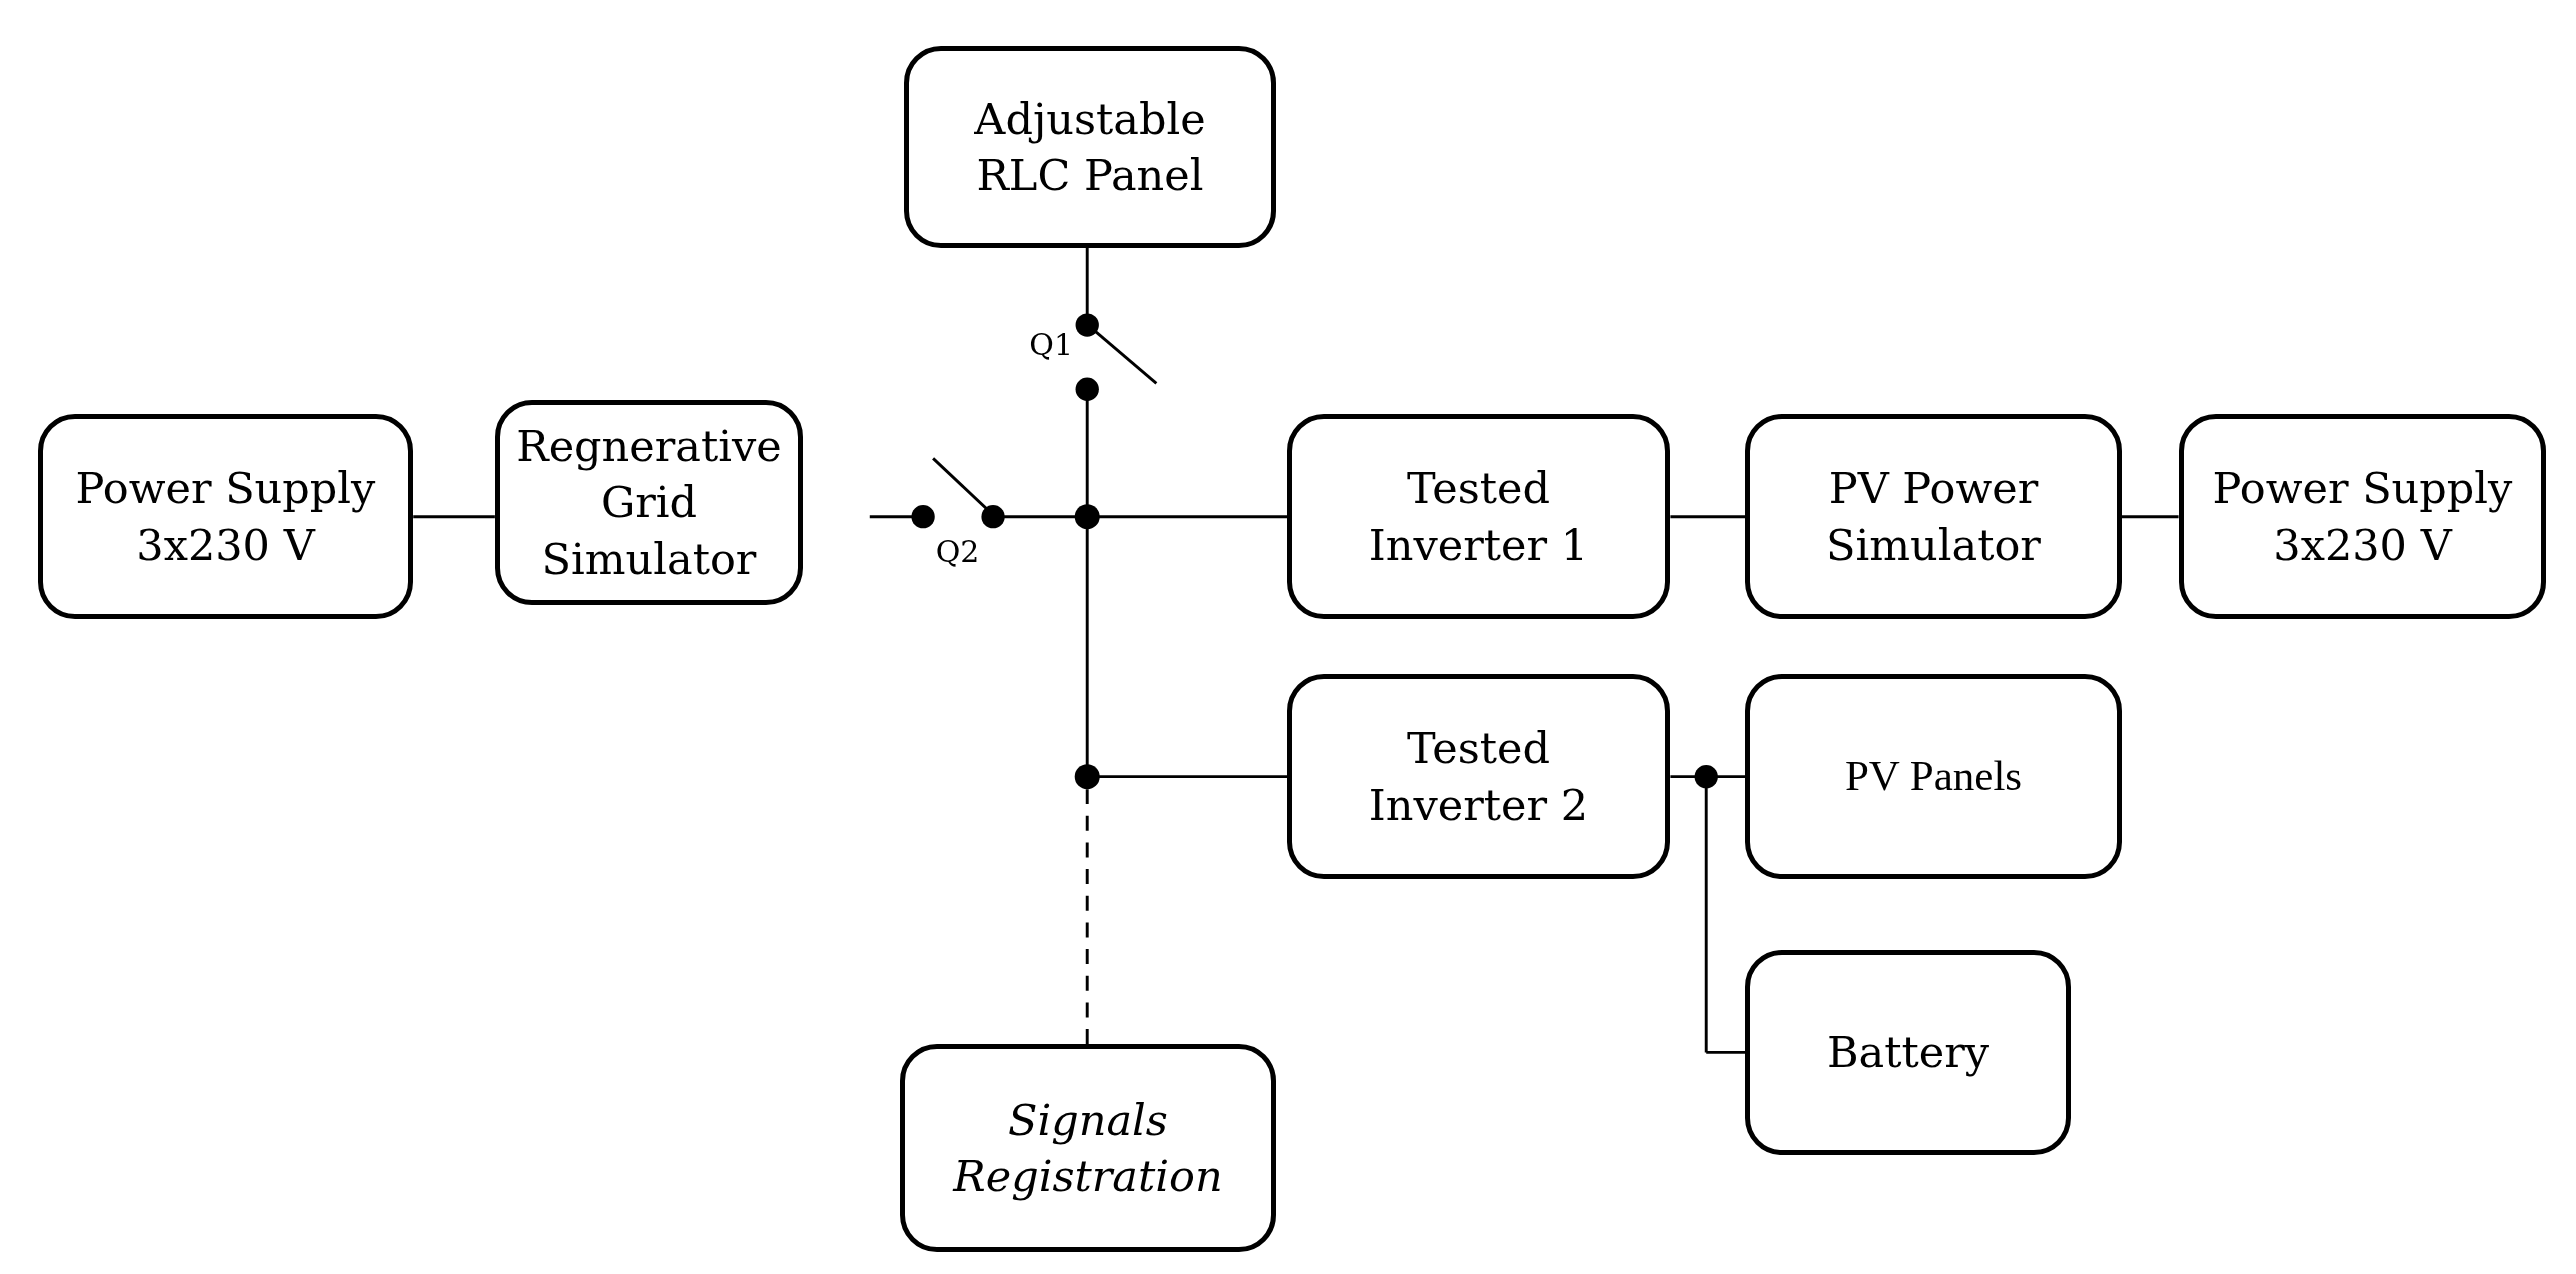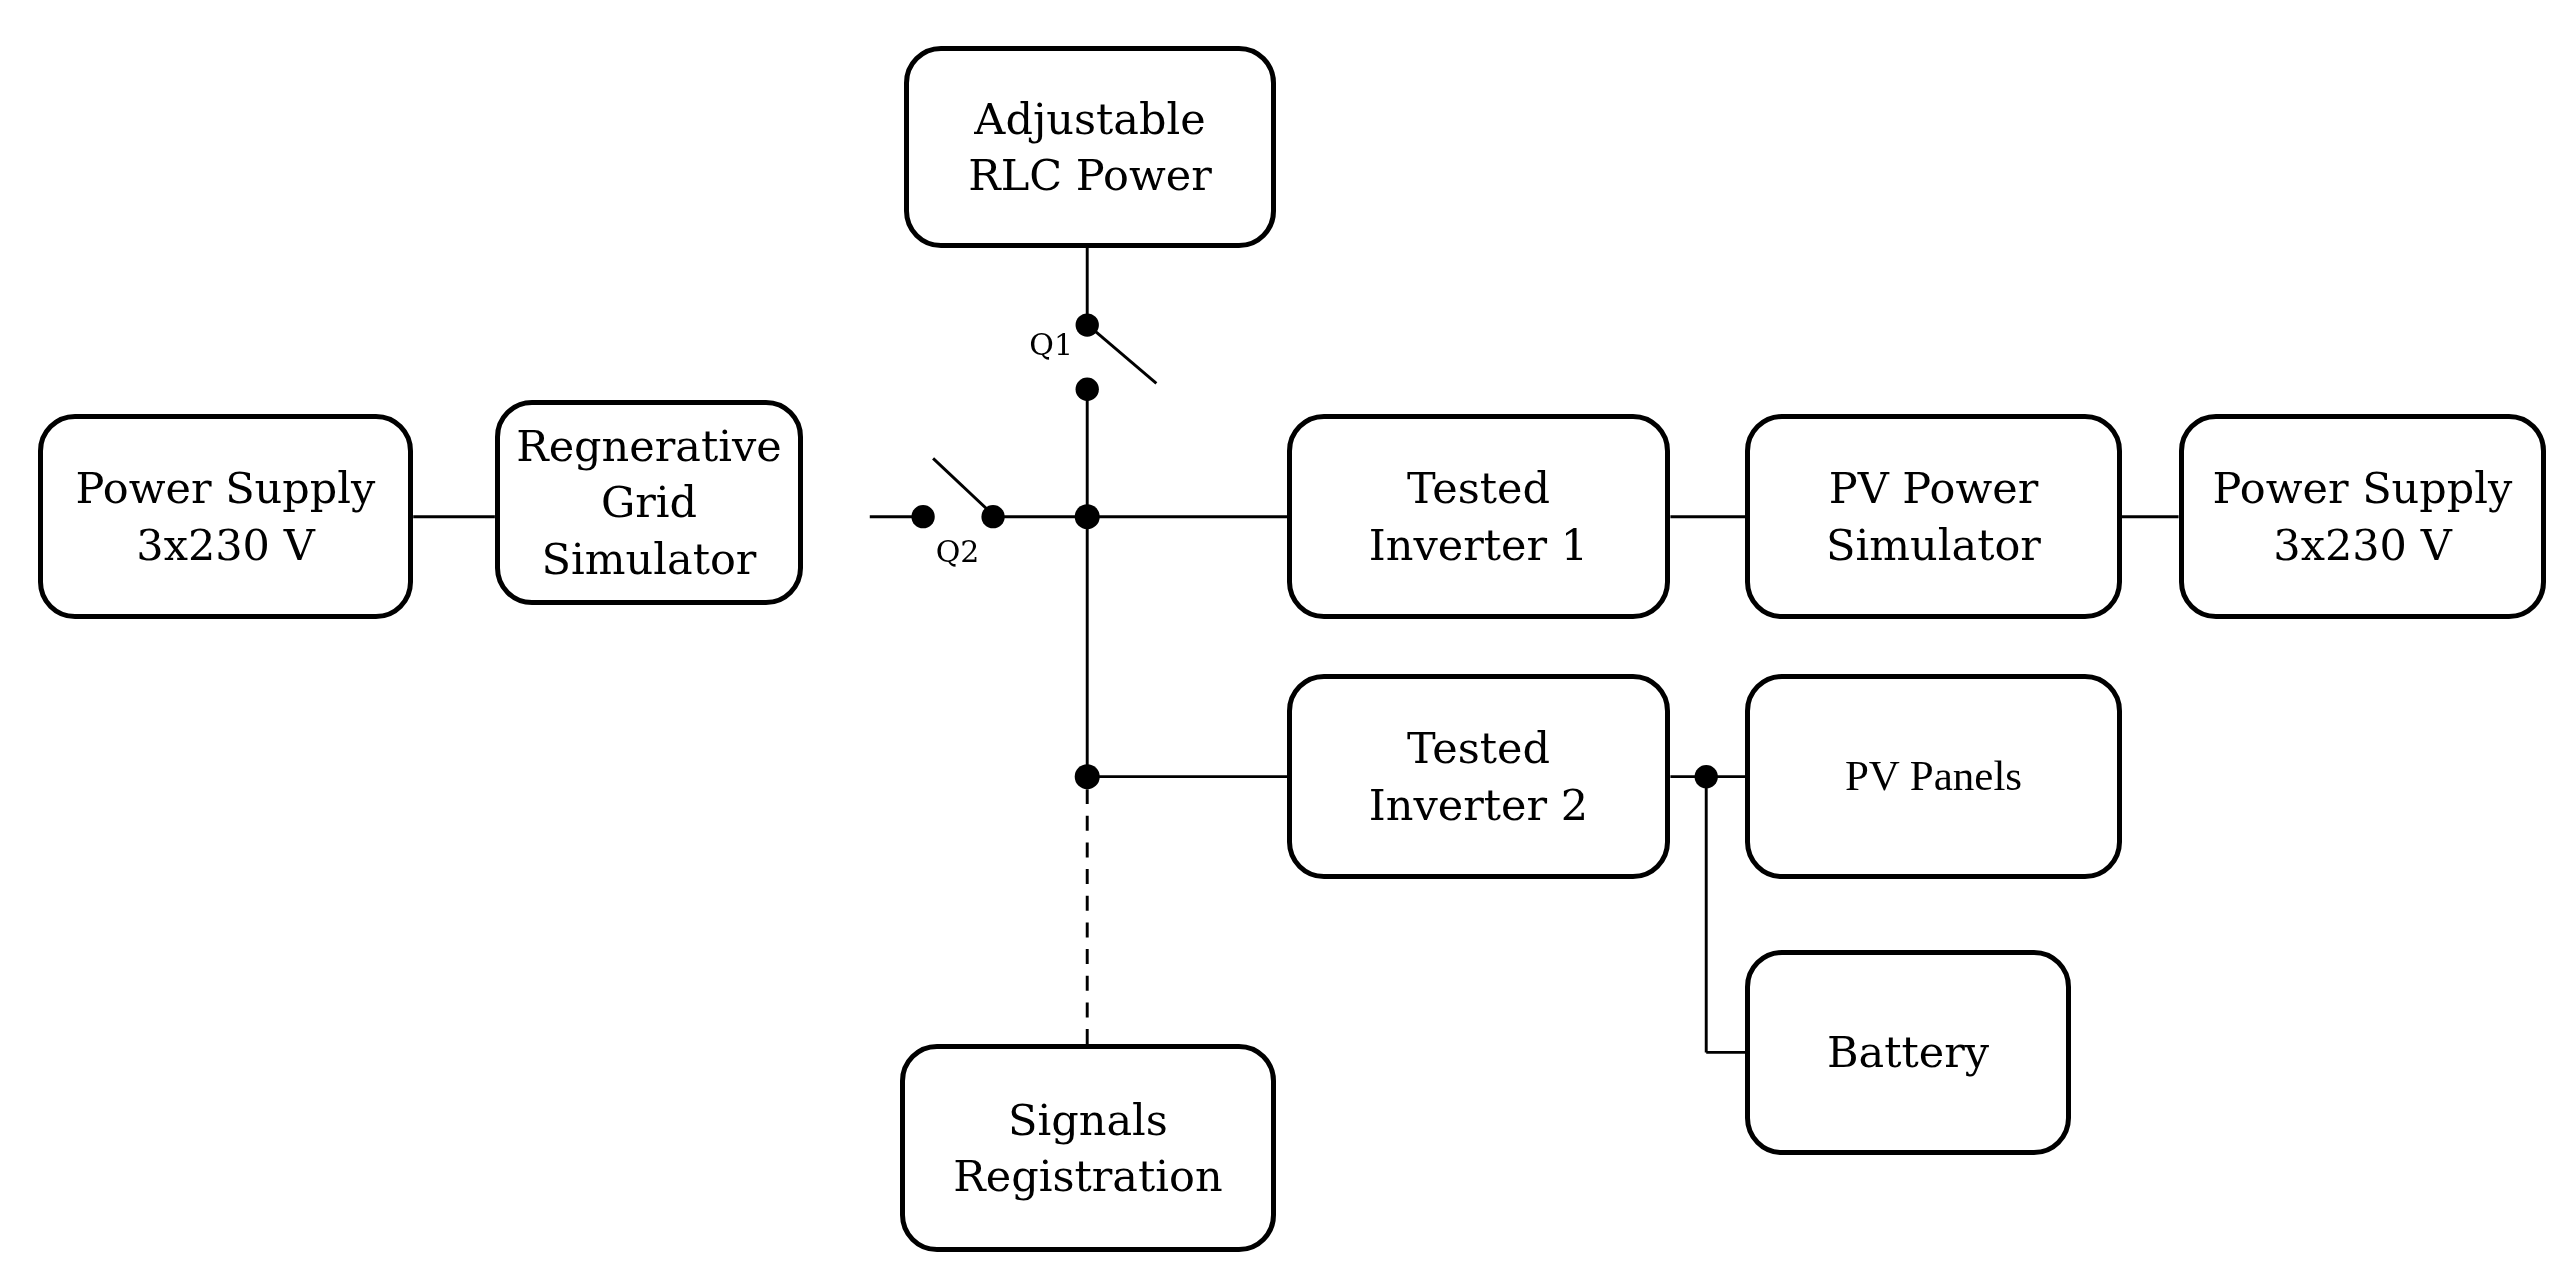--- a/index.html
+++ b/index.html
@@ -46,21 +46,21 @@
   
   .n-rlc  { left: 904px; top: 46px;   width: 372px; height: 202px; }
   .n-psl  { left: 38px;   top: 414px;  width: 375px; height: 205px; }
   .n-rgs  { left: 495px;  top: 400px;  width: 308px; height: 205px; }
   .n-ti1  { left: 1287px; top: 414px;  width: 383px; height: 205px; }
   .n-pvps { left: 1745px; top: 414px;  width: 377px; height: 205px; }
   .n-psr  { left: 2179px; top: 414px;  width: 367px; height: 205px; }
   .n-ti2  { left: 1287px; top: 674px;  width: 383px; height: 205px; }
   .n-pvp  { left: 1745px; top: 674px;  width: 377px; height: 205px; font-family: Liberation Serif, serif; }
   .n-bat  { left: 1745px; top: 950px; width: 326px; height: 205px; }
-  .n-sig  { left: 900px; top: 1044px; width: 376px; height: 208px; }
+  .n-sig  { left: 900px; top: 1044px; width: 376px; height: 208px; font-style: italic; }
   .lbl-q1 { left: 956px; top: 330px;  width: 117px; text-align: right; }
   .lbl-q2 { left: 899px; top: 537px;  width: 117px; text-align: center; }
 </style>
 </head>
 <body>
 
 <div class="canvas">
 
   <svg class="wires" viewBox="0 0 3092 1530" xmlns="http://www.w3.org/2000/svg">
     <g stroke="#000000" stroke-width="3.5" fill="none">
@@ -97,21 +97,21 @@
       <circle cx="1305" cy="467" r="14"></circle>
       <circle cx="1108" cy="620" r="14"></circle>
       <circle cx="1192" cy="620" r="14"></circle>
       <circle cx="1305" cy="620" r="15"></circle>
       <circle cx="1305" cy="932" r="15"></circle>
       <circle cx="2048" cy="932" r="14"></circle>
     </g>
   </svg>
 
   <div class="node n-rlc">Adjustable
-RLC Power</div>
+RLC Panel</div>
   <div class="node n-psl">Power Supply
 3x230 V</div>
   <div class="node n-rgs">Regnerative
 Grid
 Simulator</div>
   <div class="node n-ti1">Tested
 Inverter 1</div>
   <div class="node n-pvps">PV Power
 Simulator</div>
   <div class="node n-psr">Power Supply

